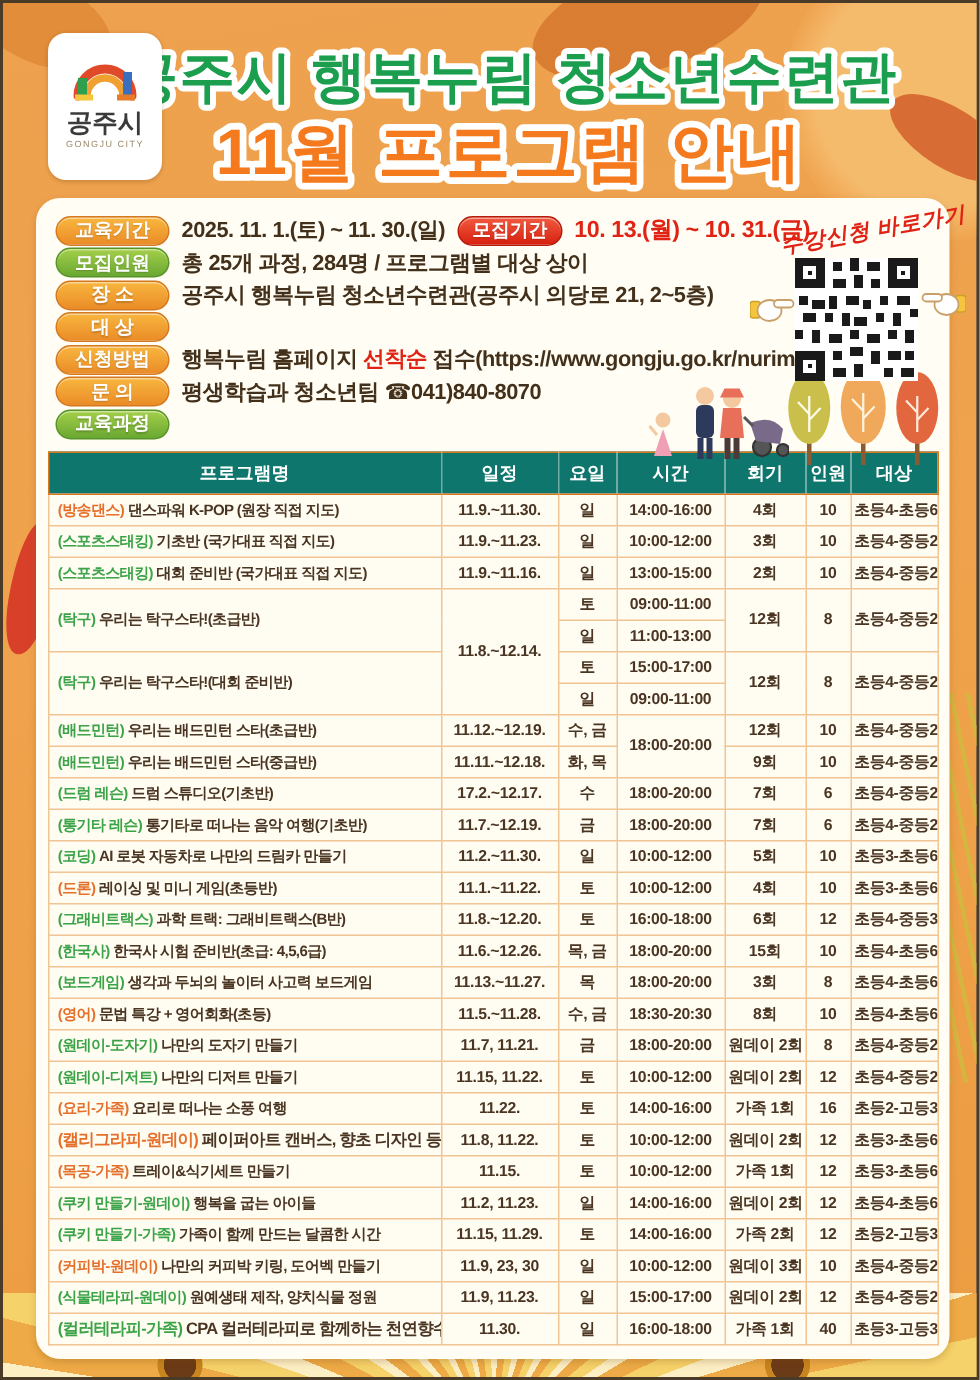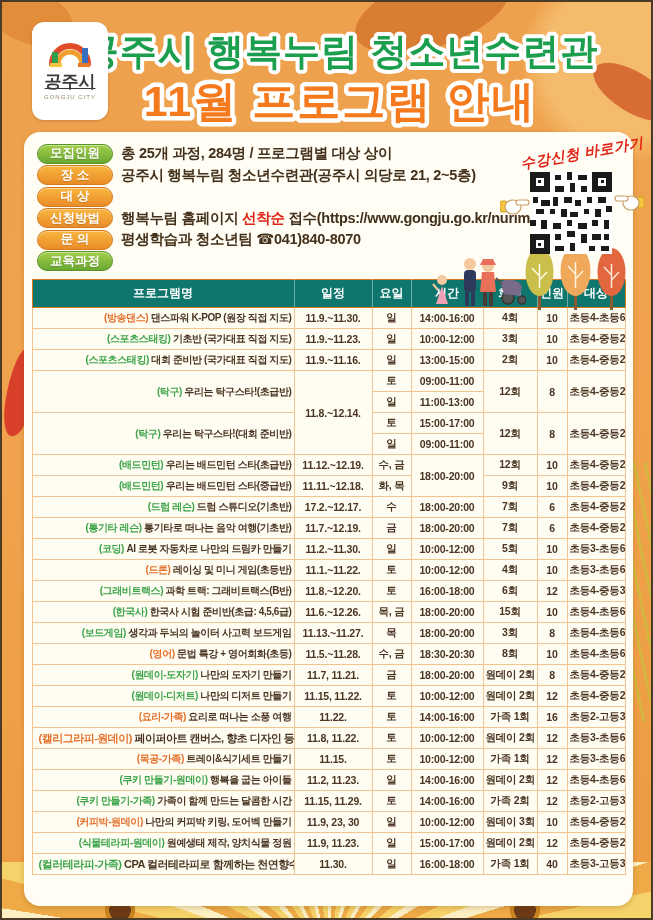--- a/index.html
+++ b/index.html
@@ -19,21 +19,21 @@
     background:repeating-linear-gradient(78deg,rgba(209,184,62,.85) 0 3px,rgba(209,184,62,0) 3px 11px);}
   .d-sunburst{left:0;bottom:0;width:653px;height:56px;
     background:repeating-conic-gradient(from -90deg at 50% 175%,#f6d26a 0 5deg,#fcefc4 5deg 9deg,#edaa46 9deg 14deg);}
   .d-flower{bottom:-10px;width:36px;height:36px;border-radius:50%;
     background:radial-gradient(circle,#6b3a16 0 42%,#c8841f 43% 58%,rgba(200,132,31,0) 60%);}
   .d-f1{left:100px;} .d-f2{left:505px;}
   
   .logo-box{position:absolute;z-index:3;left:30px;top:20px;width:76px;height:98px;background:#fff;
     border-radius:12px;display:flex;flex-direction:column;align-items:center;padding-top:8px;box-sizing:border-box;
     box-shadow:0 1px 3px rgba(90,50,10,.25);}
-  .logo-name{font-size:17px;font-weight:bold;color:#3a3a3a;margin-top:2px;text-decoration:underline;}
+  .logo-name{font-size:17px;font-weight:bold;color:#3a3a3a;margin-top:2px;}
   .logo-sub{font-size:6px;color:#9a8a6a;letter-spacing:1px;margin-top:1px;}
   .titles{position:absolute;z-index:2;left:26px;top:10px;width:600px;height:118px;}
   .titles text{font-family:"Liberation Sans","DejaVu Sans",sans-serif;font-weight:bold;
     paint-order:stroke;stroke:#ffffff;stroke-linejoin:round;}
   .t1{font-size:37px;fill:#1b9e4e;stroke-width:8px;letter-spacing:1px;}
   .t2{font-size:43px;fill:#f5791d;stroke-width:9px;letter-spacing:2px;}
   
   .panel{position:absolute;z-index:2;left:22px;top:130px;width:609px;height:774px;background:#fffdf4;
     border-radius:16px;box-sizing:border-box;padding-top:11px;box-shadow:0 2px 5px rgba(120,70,15,.25);}
   .info{position:relative;padding-left:13px;}
@@ -57,21 +57,21 @@
   .family{position:absolute;z-index:3;left:406px;top:114px;}
   .trees{position:absolute;z-index:3;left:498px;top:112px;}
   
   table{margin:7px auto 0;width:593px;border-collapse:collapse;table-layout:fixed;}
   th{background:#0f766e;color:#fff;font-size:12px;font-weight:bold;height:25px;
     border-right:1px solid rgba(255,255,255,.4);border-top:1px solid #d87920;border-bottom:1px solid #d87920;}
   th:last-child{border-right:1px solid #d87920;} th:first-child{border-left:1px solid #d87920;}
   td{height:20px;font-size:10.5px;font-weight:600;color:#4a3522;text-align:center;
     border:1px solid #f0c493;padding:0 2px;white-space:nowrap;overflow:hidden;
     letter-spacing:-.2px;background:#fffcf2;}
-  td.c-name{text-align:right;padding-left:6px;font-size:10px;letter-spacing:-.4px;}
+  td.c-name{text-align:left;padding-left:6px;font-size:10px;letter-spacing:-.4px;}
   td.c-name.tight{font-size:11px;letter-spacing:-.5px;}
   .pre-g{color:#3ba448;} .pre-o{color:#e4702c;}
 </style>
 </head>
 <body>
 
 <div class="poster">
 
   <div class="decor d-circle"></div>
   <div class="decor d-leaf1"></div>
@@ -97,20 +97,26 @@
   </div>
 
   <svg class="titles" viewBox="0 0 600 118">
     <text class="t1" x="312" y="52" text-anchor="middle">공주시 행복누림 청소년수련관</text>
     <text class="t2" x="312" y="104" text-anchor="middle">11월 프로그램 안내</text>
   </svg>
 
   <div class="panel">
 
     <div class="info">
+      <div class="info-row">
+        <span class="pill p-orange">교육기간</span>
+        <span class="itext">2025. 11. 1.(토) ~ 11. 30.(일)</span>
+        <span class="pill p-red">모집기간</span>
+        <span class="itext redtxt bigred">10. 13.(월) ~ 10. 31.(금)</span>
+      </div>
       <div class="info-row">
         <span class="pill p-green">모집인원</span>
         <span class="itext">총 25개 과정, 284명 / 프로그램별 대상 상이</span>
       </div>
       <div class="info-row">
         <span class="pill p-orange">장  소</span>
         <span class="itext">공주시 행복누림 청소년수련관(공주시 의당로 21, 2~5층)</span>
       </div>
       <div class="info-row">
         <span class="pill p-orange">대  상</span>

